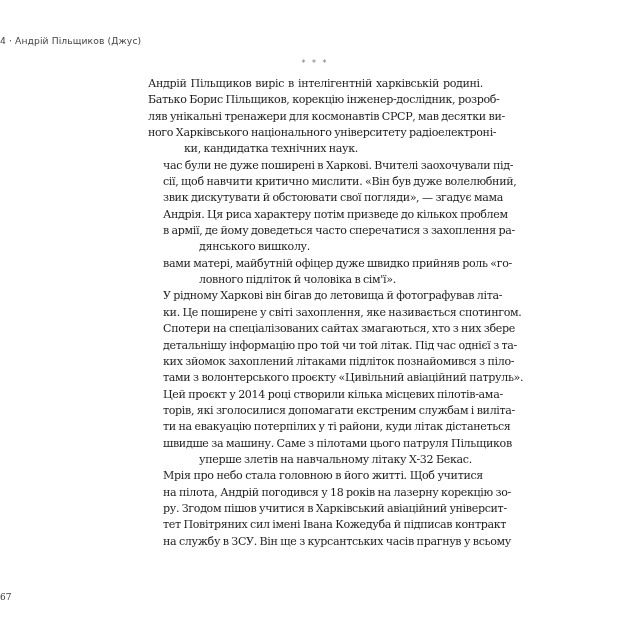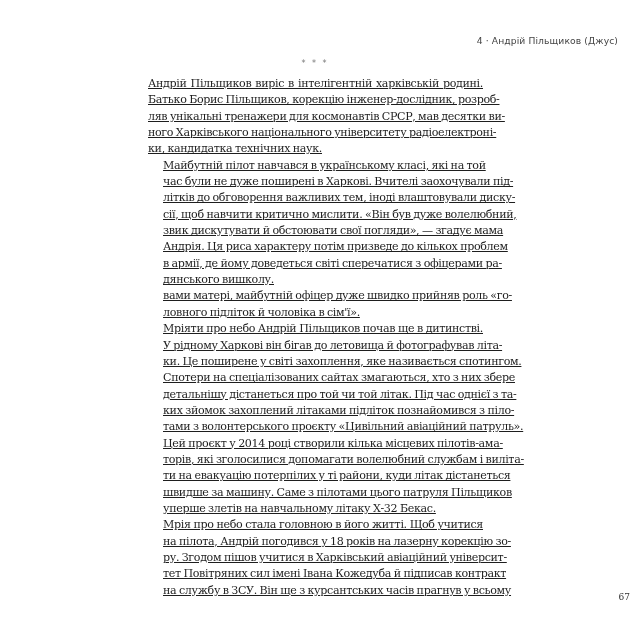--- a/index.html
+++ b/index.html
@@ -1,79 +1,76 @@
 <!DOCTYPE html>
 <html><head>
 <meta charset="utf-8">
 <style>
   html, body { margin: 0; padding: 0; }
   body {
     width: 630px; height: 630px; background: #ffffff; position: relative; overflow: hidden;
     color: #1e1e1e;
   }
   .running-head {
-    position: absolute; top: 35px; left: 0; width: 618px; text-align: right;
+    position: absolute; top: 35px; left: 0; width: 618px; text-align: left;
     font-family: "DejaVu Sans", sans-serif; font-size: 9.2px; color: #444; letter-spacing: 0.1px;
   }
   .stars {
     position: absolute; top: 59px; left: 0; width: 630px; text-align: center;
     font-family: "DejaVu Sans", sans-serif; font-size: 8px; color: #777; letter-spacing: 2px;
   }
   .body-text {
     position: absolute; top: 76px; left: 148px; width: 335px;
     font-family: "DejaVu Serif", serif; font-size: 11.1px; line-height: 16.35px;
     text-align: justify; letter-spacing: -0.35px; word-spacing: -0.5px;
   }
   .body-text p { margin: 0; }
   .body-text p.indent { text-indent: 15px; }
-  .line { display: block; text-align: justify; text-align-last: justify; white-space: nowrap; text-decoration: underline; }
-  .line.last { text-align-last: left; }
+  .line { display: block; text-align: justify; text-align-last: justify; white-space: nowrap; }
+  .line.last { text-align-last: left; margin-left: 36px; }
   .page-number {
-    position: absolute; top: 592px; left: 0; width: 630px; text-align: right;
+    position: absolute; top: 592px; left: 0; width: 630px; text-align: left;
     font-family: "DejaVu Serif", serif; font-size: 9px; color: #333;
   }
 </style>
 </head>
 <body>
 
 <div class="running-head">4 · Андрій Пільщиков (Джус)</div>
 <div class="stars">* * *</div>
 
 <div class="body-text">
   <p>
     <span class="line">Андрій Пільщиков виріс в інтелігентній харківській родині.</span>
     <span class="line">Батько Борис Пільщиков, корекцію інженер-дослідник, розроб-</span>
     <span class="line">ляв унікальні тренажери для космонавтів СРСР, мав десятки ви-</span>
     <span class="line">ного Харківського національного університету радіоелектроні-</span>
     <span class="line last">ки, кандидатка технічних наук.</span>
   </p>
   <p class="indent">
-    <span class="line">Майбутній пілот навчався в українському класі, які на той</span>
     <span class="line">час були не дуже поширені в Харкові. Вчителі заохочували під-</span>
-    <span class="line">літків до обговорення важливих тем, іноді влаштовували диску-</span>
     <span class="line">сії, щоб навчити критично мислити. «Він був дуже волелюбний,</span>
     <span class="line">звик дискутувати й обстоювати свої погляди», — згадує мама</span>
     <span class="line">Андрія. Ця риса характеру потім призведе до кількох проблем</span>
-    <span class="line">в армії, де йому доведеться світі сперечатися з офіцерами ра-</span>
+    <span class="line">в армії, де йому доведеться часто сперечатися з захоплення ра-</span>
     <span class="line last">дянського вишколу.</span>
   </p>
   <p class="indent">
     <span class="line">вами матері, майбутній офіцер дуже швидко прийняв роль «го-</span>
     <span class="line last">ловного підліток й чоловіка в сім'ї».</span>
   </p>
   <p class="indent">
-    <span class="line">Мріяти про небо Андрій Пільщиков почав ще в дитинстві.</span>
     <span class="line">У рідному Харкові він бігав до летовища й фотографував літа-</span>
     <span class="line">ки. Це поширене у світі захоплення, яке називається спотингом.</span>
     <span class="line">Спотери на спеціалізованих сайтах змагаються, хто з них збере</span>
-    <span class="line">детальнішу дістанеться про той чи той літак. Під час однієї з та-</span>
+    <span class="line">детальнішу інформацію про той чи той літак. Під час однієї з та-</span>
     <span class="line">ких зйомок захоплений літаками підліток познайомився з піло-</span>
     <span class="line">тами з волонтерського проєкту «Цивільний авіаційний патруль».</span>
     <span class="line">Цей проєкт у 2014 році створили кілька місцевих пілотів-ама-</span>
-    <span class="line">торів, які зголосилися допомагати волелюбний службам і виліта-</span>
+    <span class="line">торів, які зголосилися допомагати екстреним службам і виліта-</span>
     <span class="line">ти на евакуацію потерпілих у ті райони, куди літак дістанеться</span>
     <span class="line">швидше за машину. Саме з пілотами цього патруля Пільщиков</span>
     <span class="line last">уперше злетів на навчальному літаку Х-32 Бекас.</span>
   </p>
   <p class="indent">
     <span class="line">Мрія про небо стала головною в його житті. Щоб учитися</span>
     <span class="line">на пілота, Андрій погодився у 18 років на лазерну корекцію зо-</span>
     <span class="line">ру. Згодом пішов учитися в Харківський авіаційний університ-</span>
     <span class="line">тет Повітряних сил імені Івана Кожедуба й підписав контракт</span>
     <span class="line">на службу в ЗСУ. Він ще з курсантських часів прагнув у всьому</span>

